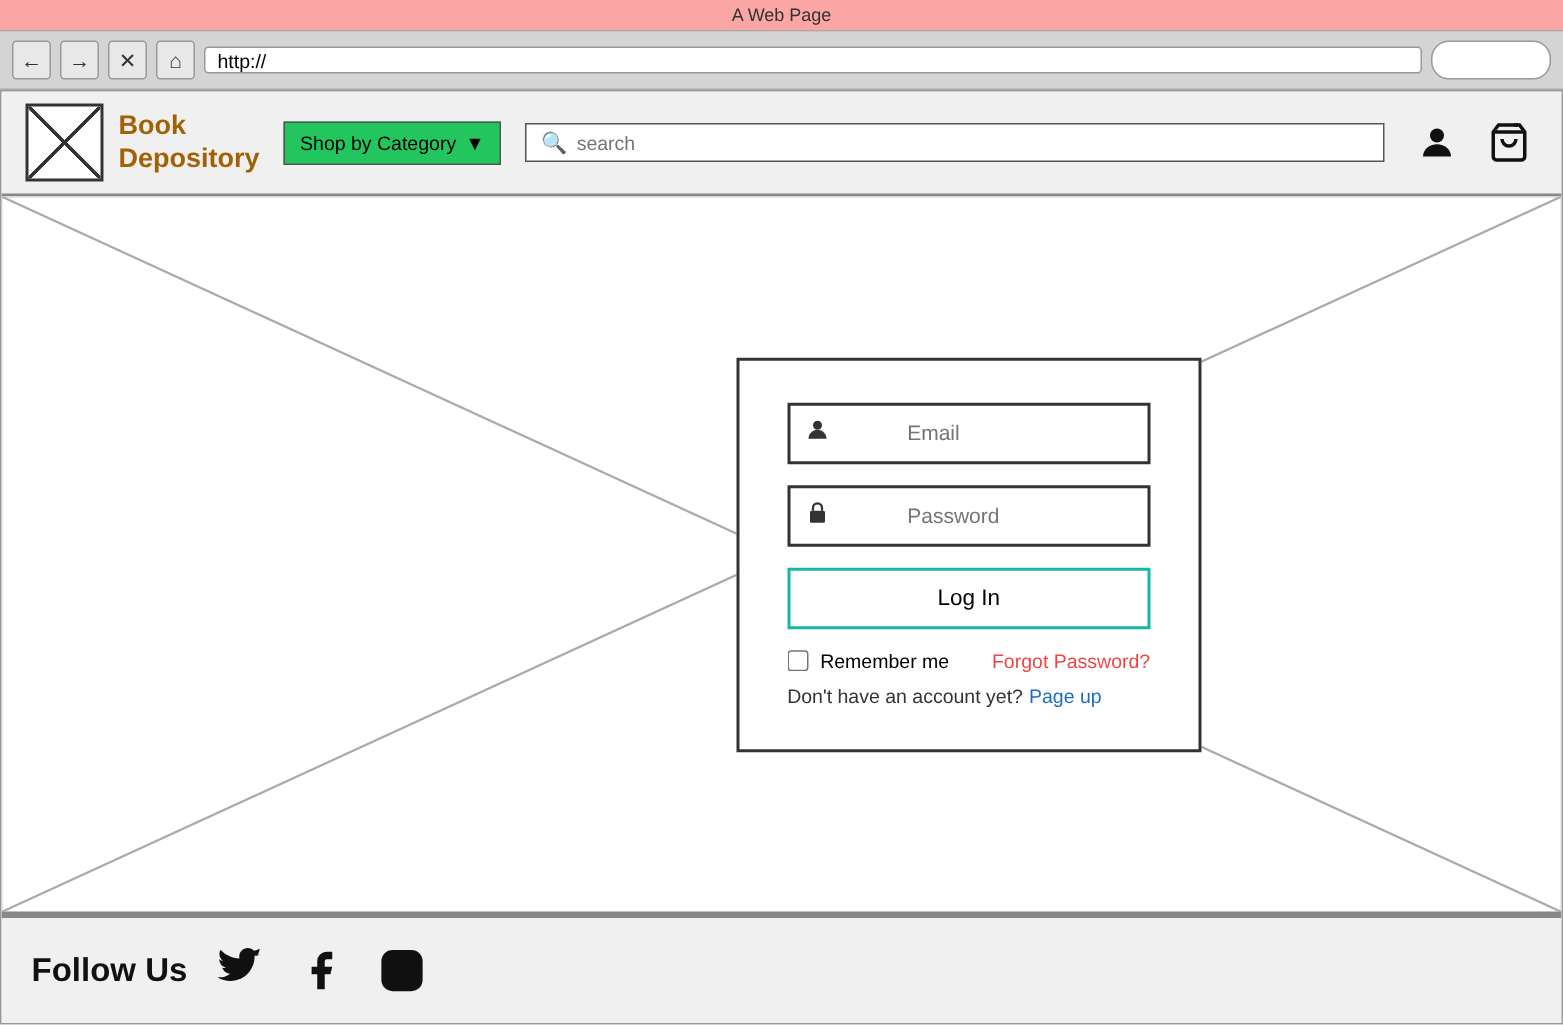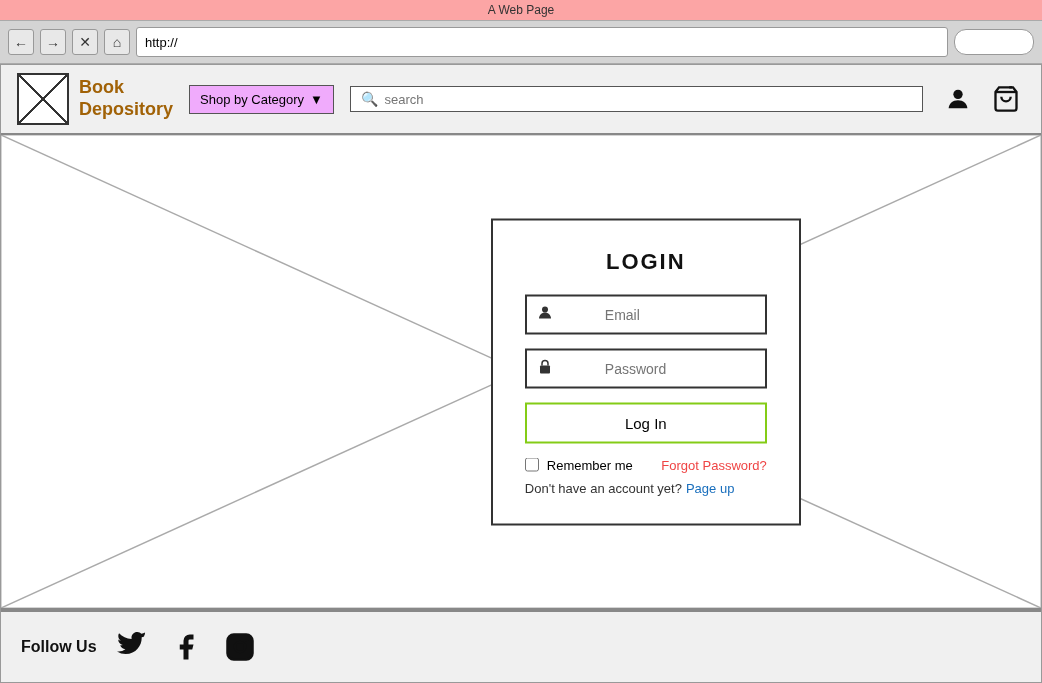--- a/index.html
+++ b/index.html
@@ -35,21 +35,21 @@
       background: #e8e8e8;
       border: 1px solid #999;
       border-radius: 3px;
       display: flex; align-items: center; justify-content: center;
       font-size: 14px;
       cursor: pointer;
       color: #333;
     }
     .browser-address-bar {
       flex: 1;
-      height: 30px;
+      height: 18px;
       border: 1px solid #999;
       background: white;
       padding: 0 8px;
       font-size: 13px;
       border-radius: 3px;
     }
     .browser-search-bar {
       width: 80px;
       height: 26px;
       border: 1px solid #999;
@@ -101,21 +101,21 @@
     .logo-text {
       font-size: 18px;
       font-weight: bold;
       line-height: 1.2;
       color: #a16207;
     }
     .shop-by-category-btn {
       display: flex;
       align-items: center;
       border: 1px solid #555;
-      background: #f0abfc;
+      background: #22c55e;
       padding: 6px 10px;
       cursor: pointer;
       font-size: 13px;
       gap: 6px;
       white-space: nowrap;
       justify-content: center;
     }
     .search-bar-container {
       flex: 1;
       display: flex;
@@ -201,21 +201,21 @@
       padding-left: 44px;
     }
     .field-icon {
       font-size: 16px;
       color: #333;
     }
     .login-btn {
       width: 100%;
       padding: 10px;
       background: white;
-      border: 2px solid #84cc16;
+      border: 2px solid #14b8a6;
       font-size: 15px;
       cursor: pointer;
       margin-bottom: 14px;
     }
     .login-options {
       display: flex;
       align-items: center;
       gap: 8px;
       margin-bottom: 8px;
       font-size: 13px;
@@ -246,21 +246,21 @@
     .site-footer {
       background: #f0f0f0;
       border-top: 2px solid #888;
       padding: 16px 20px;
       display: flex;
       align-items: center;
       gap: 16px;
       min-height: 68px;
     }
     .follow-us-text {
-      font-size: 16px;
+      font-size: 22px;
       font-weight: bold;
       color: #111;
     }
     .social-icon {
       width: 38px; height: 38px;
       display: flex; align-items: center; justify-content: center;
       font-size: 26px;
       cursor: pointer;
       color: #111;
     }
@@ -333,21 +333,20 @@
 
     <div class="placeholder-image">
       <svg xmlns="http://www.w3.org/2000/svg" width="100%" height="100%">
         <rect width="100%" height="100%" fill="white" stroke="#aaa" stroke-width="1"></rect>
         <line x1="0" y1="0" x2="100%" y2="100%" stroke="#aaa" stroke-width="1.5"></line>
         <line x1="100%" y1="0" x2="0" y2="100%" stroke="#aaa" stroke-width="1.5"></line>
       </svg>
     </div>
 
     <div class="login-card">
-      <div class="login-title">LOGIN</div>
 
       <div class="login-field">
         <span class="field-icon">
           <svg viewBox="0 0 16 16" width="16" height="16" fill="#333">
             <circle cx="8" cy="5" r="3"></circle>
             <path d="M2 14c0-3.3 2.7-6 6-6s6 2.7 6 6"></path>
           </svg>
         </span>
         <input type="email" placeholder="Email" style="">
       </div>

